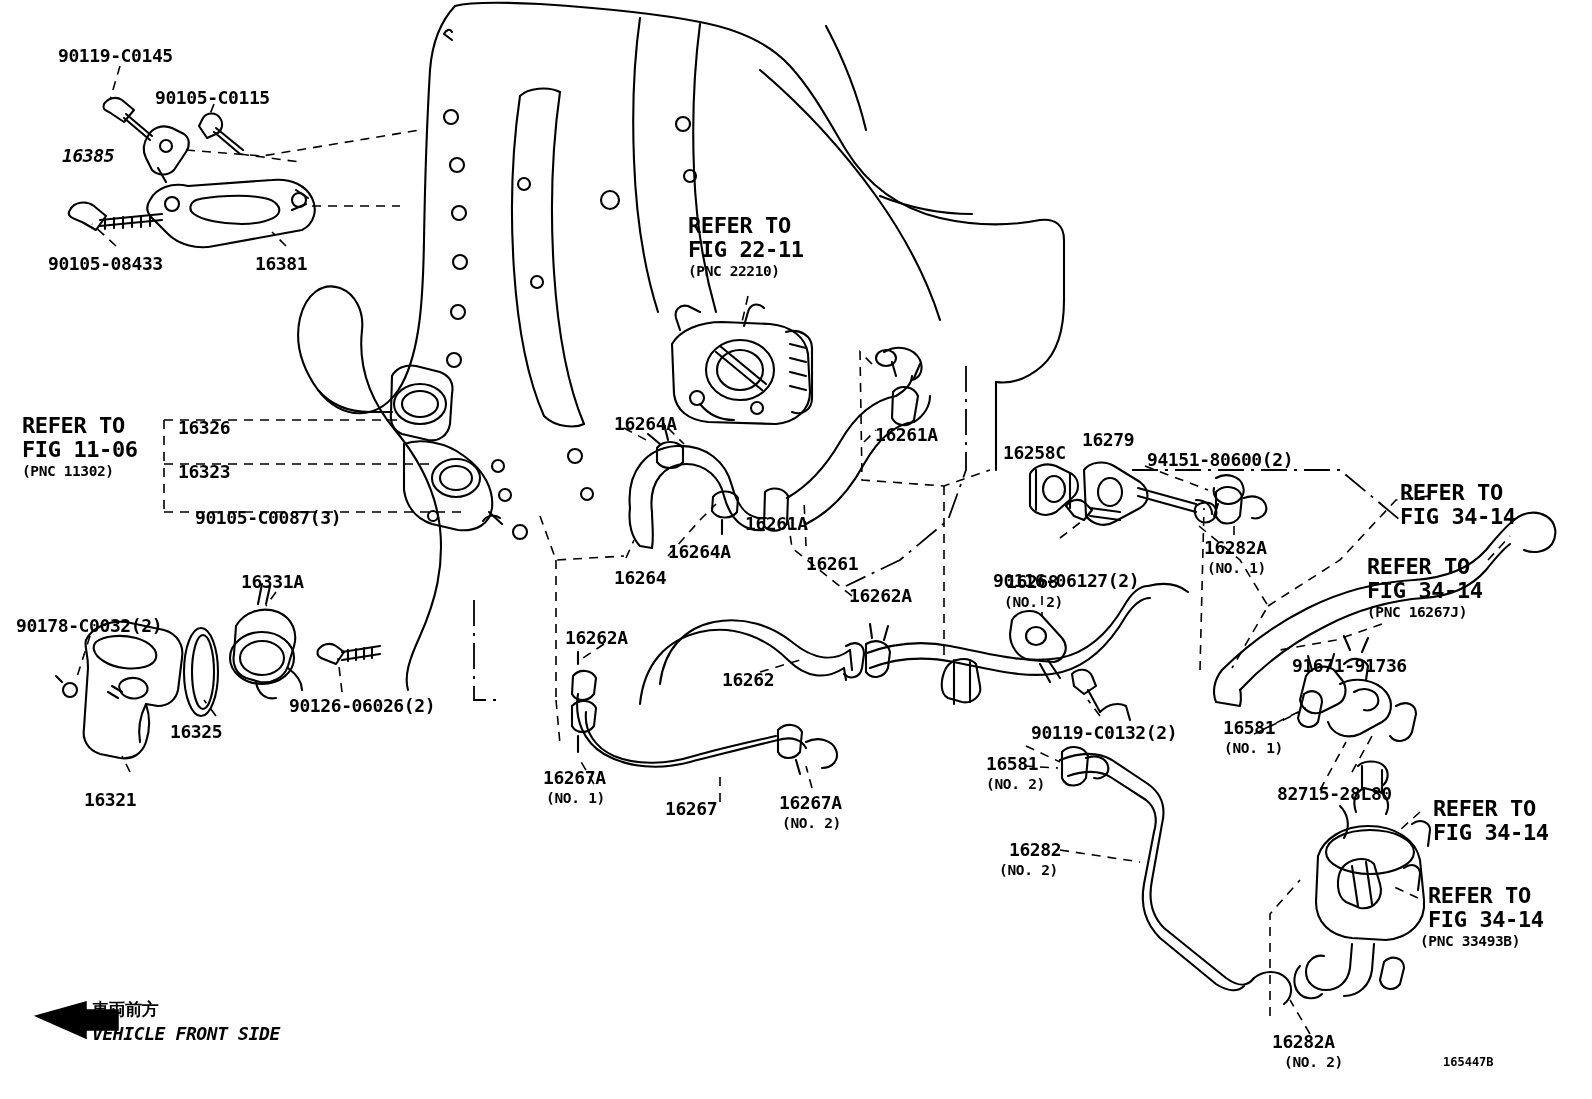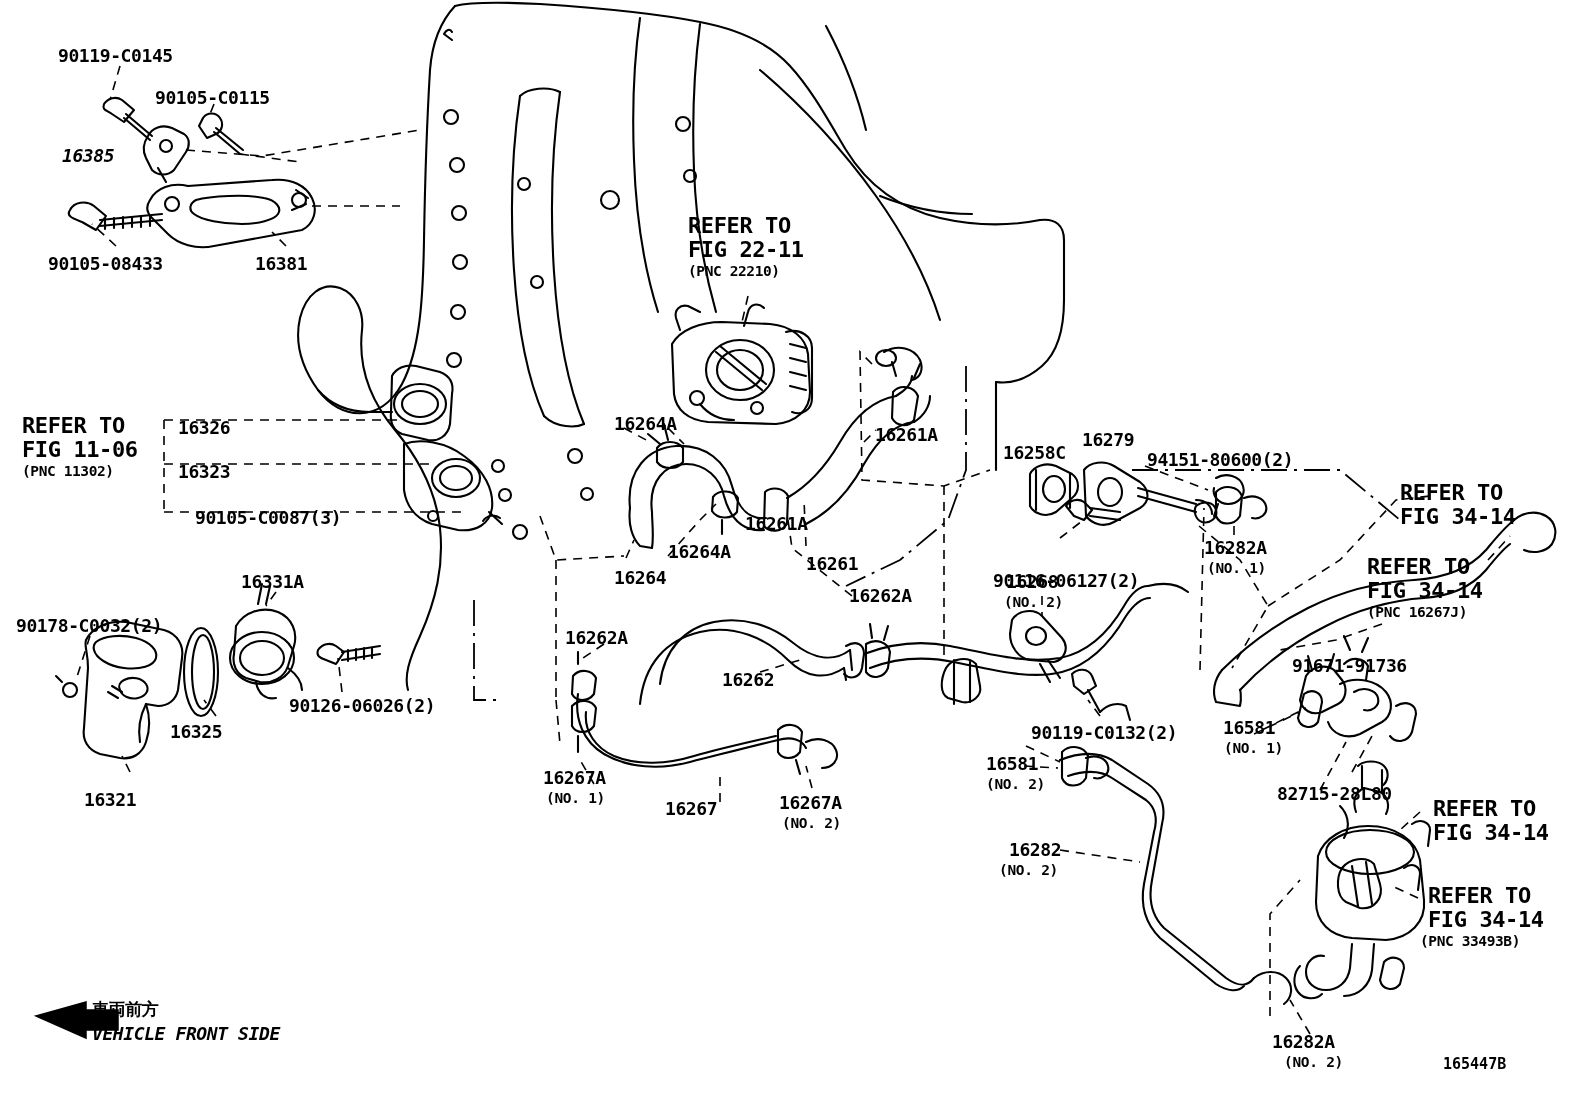--- a/index.html
+++ b/index.html
@@ -45,21 +45,21 @@
     font-size: 14.5px;
     font-weight: bold;
   }
   .lbl.cjk {
     font-family: "DejaVu Sans", sans-serif;
     font-size: 17px;
     font-weight: bold;
   }
   .lbl.code {
     font-family: "DejaVu Sans Mono", monospace;
-    font-size: 15px;
+    font-size: 12px;
     font-weight: bold;
     letter-spacing: 0px;
   }
 </style>
 </head>
 <body>
 
 <div id="sheet">
 
   <svg id="art" viewBox="0 0 1592 1099" xmlns="http://www.w3.org/2000/svg">

